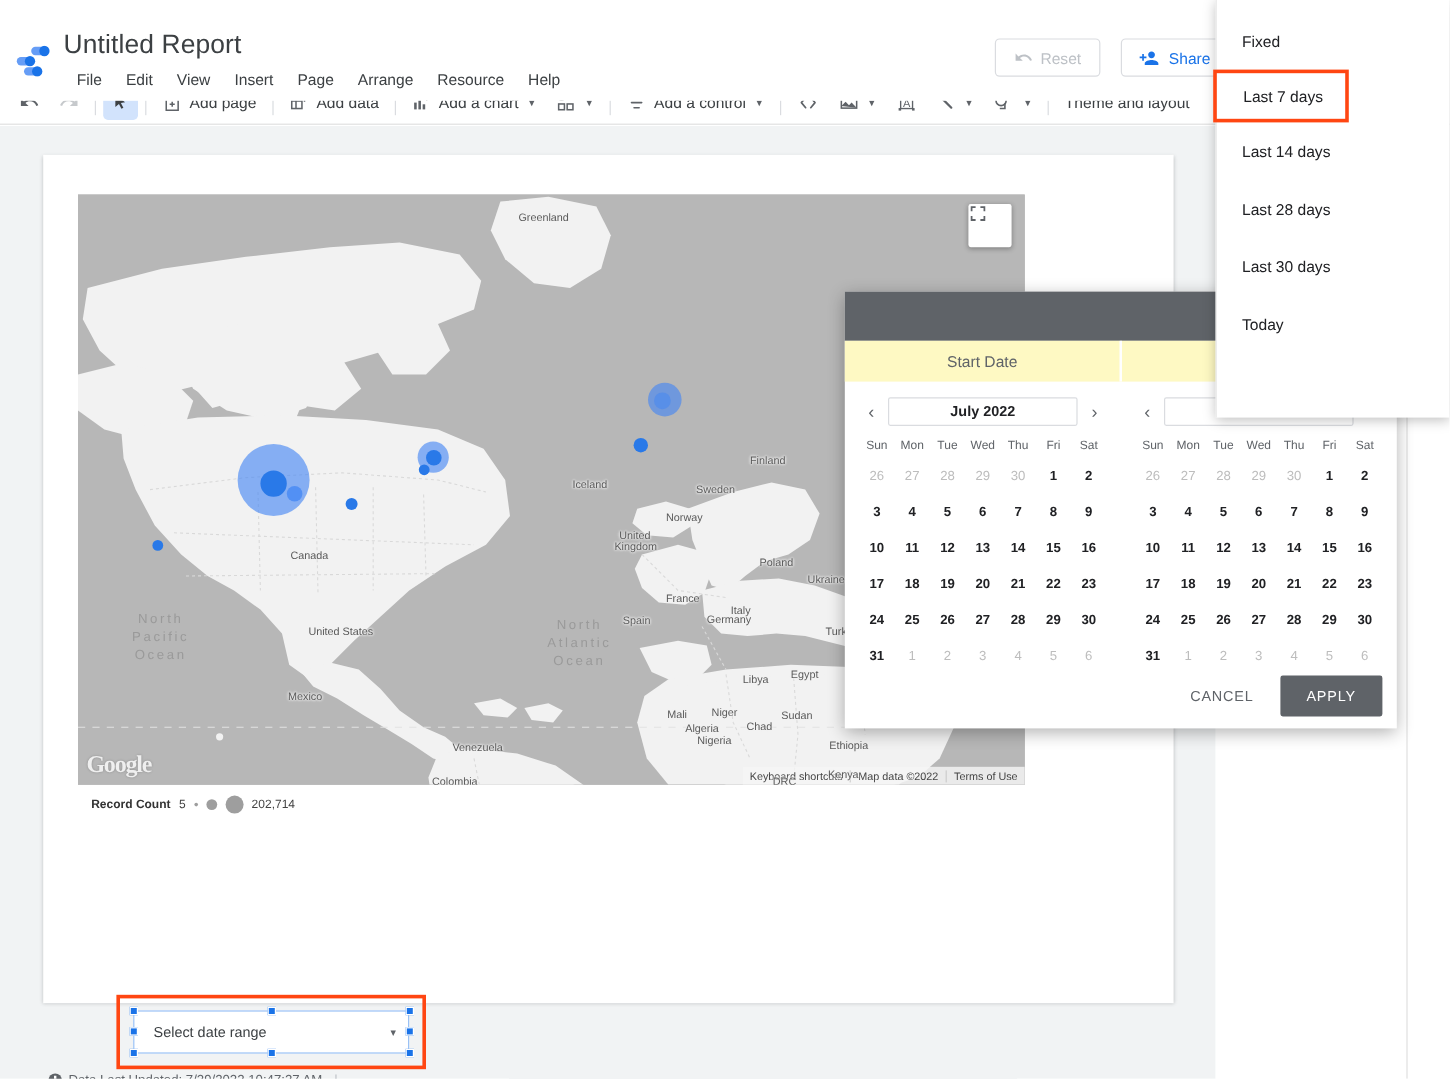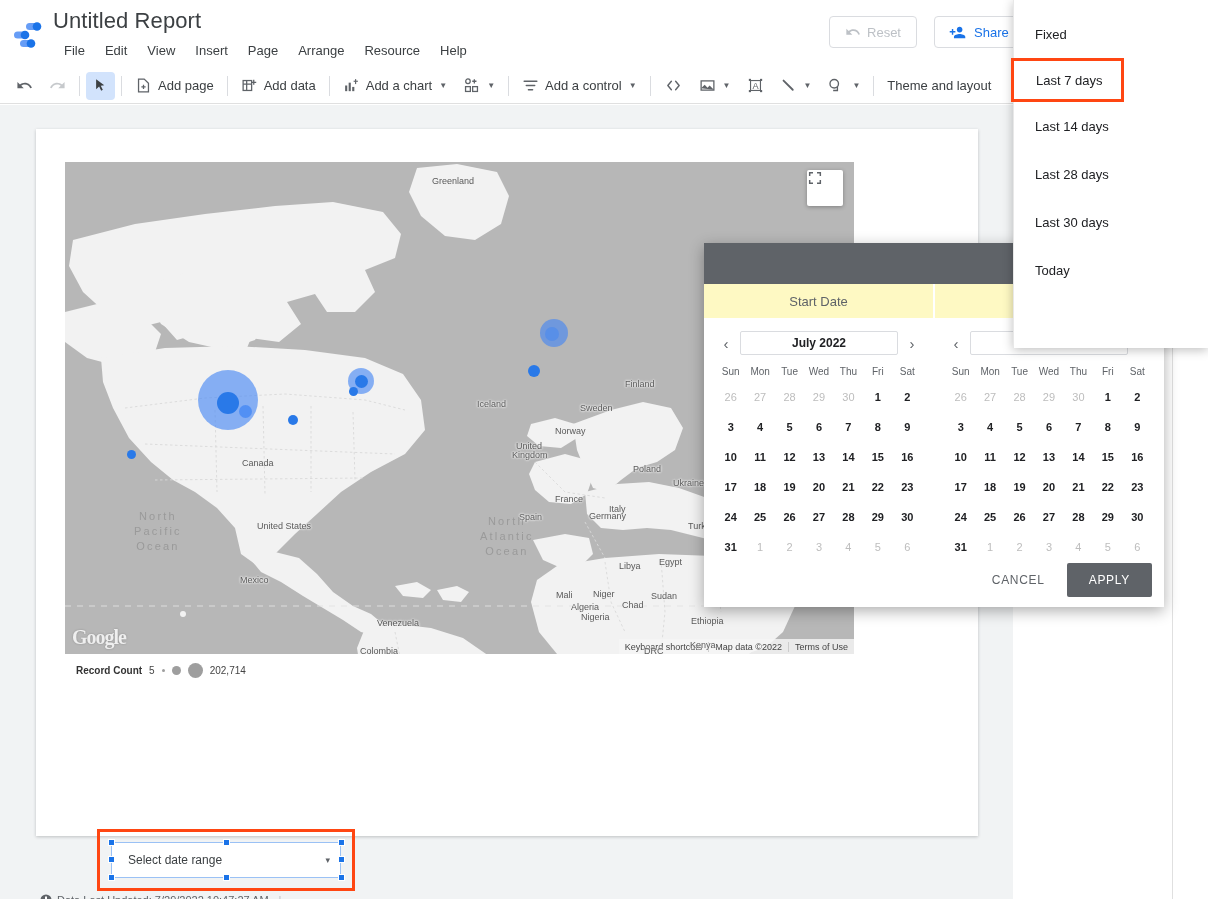--- a/index.html
+++ b/index.html
@@ -7,21 +7,21 @@
   html, body {
     width: 1208px; height: 899px;
     font-family: "Liberation Sans", sans-serif;
     background: #ffffff;
     overflow: hidden;
   }
   #root { position: relative; width: 1208px; height: 899px; }
 
   
   .topbar {
-    position: absolute; left: 0; top: 0; width: 1096px; height: 68px;
+    position: absolute; left: 0; top: 16px; width: 1096px; height: 68px;
     background: #fff; z-index: 5;
   }
   .logo {
     position: absolute; left: 12px; top: 22px; width: 34px; height: 26px;
   }
   .title {
     position: absolute; left: 53px; top: 8px;
     font-size: 22px; color: #3c4043; letter-spacing: .1px;
     white-space: nowrap;
   }
@@ -96,21 +96,21 @@
   }
   .mapwrap svg { position: absolute; left: 0; top: 0; }
   .map-label {
     position: absolute; font-family: "Liberation Sans", sans-serif;
     color: #5a5a5a; font-size: 9px; white-space: nowrap;
     text-shadow: 0 0 2px #f2f2f2, 0 0 2px #f2f2f2, 0 0 3px #f2f2f2;
     pointer-events: none;
   }
   .map-label.ocean {
     color: #9a9a9a; font-size: 11px; letter-spacing: 2.2px;
-    text-align: center; line-height: 15px; text-shadow: none; margin-left: 24px;
+    text-align: center; line-height: 15px; text-shadow: none;
   }
   .bubble { position: absolute; border-radius: 50%; background: rgba(66,133,244,.62); }
   .bubble.solid { background: #2979e8; }
   .fullscreen-btn {
     position: absolute; right: 11px; top: 8px; width: 36px; height: 36px;
     background: #fff; border-radius: 2px; box-shadow: 0 1px 4px rgba(0,0,0,.3);
     display: flex; align-items: center; justify-content: center;
   }
   .gwatermark {
     position: absolute; left: 7px; bottom: 5px;

